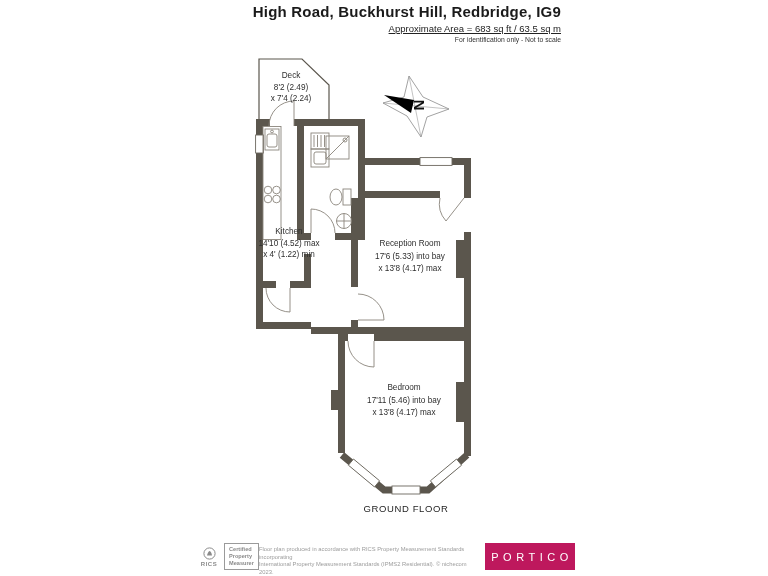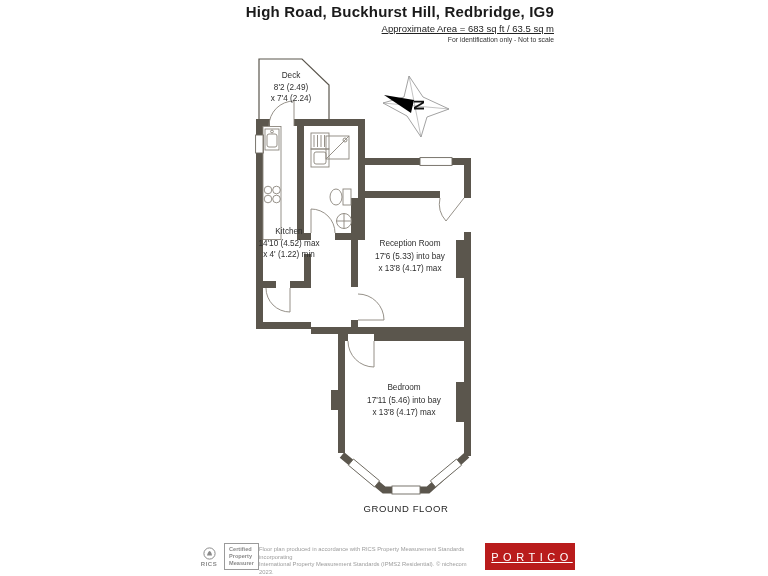--- a/index.html
+++ b/index.html
@@ -1,35 +1,35 @@
 <!DOCTYPE html>
 <html><head>
 <meta charset="utf-8">
 <style>
   html,body{margin:0;padding:0;}
   body{
     width:768px;height:576px;position:relative;background:#ffffff;
     font-family:"Liberation Sans",sans-serif;overflow:hidden;
   }
-  .hdr{position:absolute;right:214px;text-align:right;color:#1a1a1a;white-space:nowrap;}
+  .hdr{position:absolute;right:207px;text-align:right;color:#1a1a1a;white-space:nowrap;}
   .hdr-title{top:3px;font-size:15px;font-weight:bold;letter-spacing:0.2px;}
   .hdr-area{top:23px;font-size:9.5px;color:#222;text-decoration:underline;}
   .hdr-note{top:36px;font-size:6.8px;color:#333;}
   svg text{font-family:"Liberation Sans",sans-serif;fill:#2e2e2e;}
   .room-label{font-size:8.2px;}
   .floor-label{font-size:9.5px;letter-spacing:0.6px;fill:#1f1f1f;}
   .north-n{font-size:15px;font-weight:bold;fill:#111;}
   
   .ftr{position:absolute;top:543px;}
   .rics{left:197px;display:flex;align-items:stretch;gap:3px;}
   .rics-logo{width:24px;height:27px;display:flex;flex-direction:column;align-items:center;justify-content:center;color:#8a8a8a;}
   .rics-logo .txt{font-size:6px;font-weight:bold;letter-spacing:0.5px;margin-top:1px;}
   .cert-box{border:1px solid #9a9a9a;padding:2px 4px;color:#8a8a8a;font-size:5.6px;font-weight:bold;line-height:7px;display:flex;flex-direction:column;justify-content:center;}
   .disc{left:259px;top:546px;color:#9c9c9c;font-size:5.8px;line-height:7.6px;width:215px;}
-  .brand-box{left:485px;width:90px;height:27px;background:#b91c1c;color:#ffffff;display:flex;align-items:center;justify-content:center;font-size:11px;letter-spacing:4.5px;padding-left:4px;box-sizing:border-box;text-decoration:underline;}
+  .brand-box{left:485px;width:90px;height:27px;background:#be185d;color:#ffffff;display:flex;align-items:center;justify-content:center;font-size:11px;letter-spacing:4.5px;padding-left:4px;box-sizing:border-box;}
 </style>
 </head>
 <body>
 
 <div class="hdr hdr-title">High Road, Buckhurst Hill, Redbridge, IG9</div>
 <div class="hdr hdr-area">Approximate Area = 683 sq ft / 63.5 sq m</div>
 <div class="hdr hdr-note">For identification only - Not to scale</div>
 
 <svg width="768" height="576" viewBox="0 0 768 576" style="position:absolute;left:0;top:0">
 

